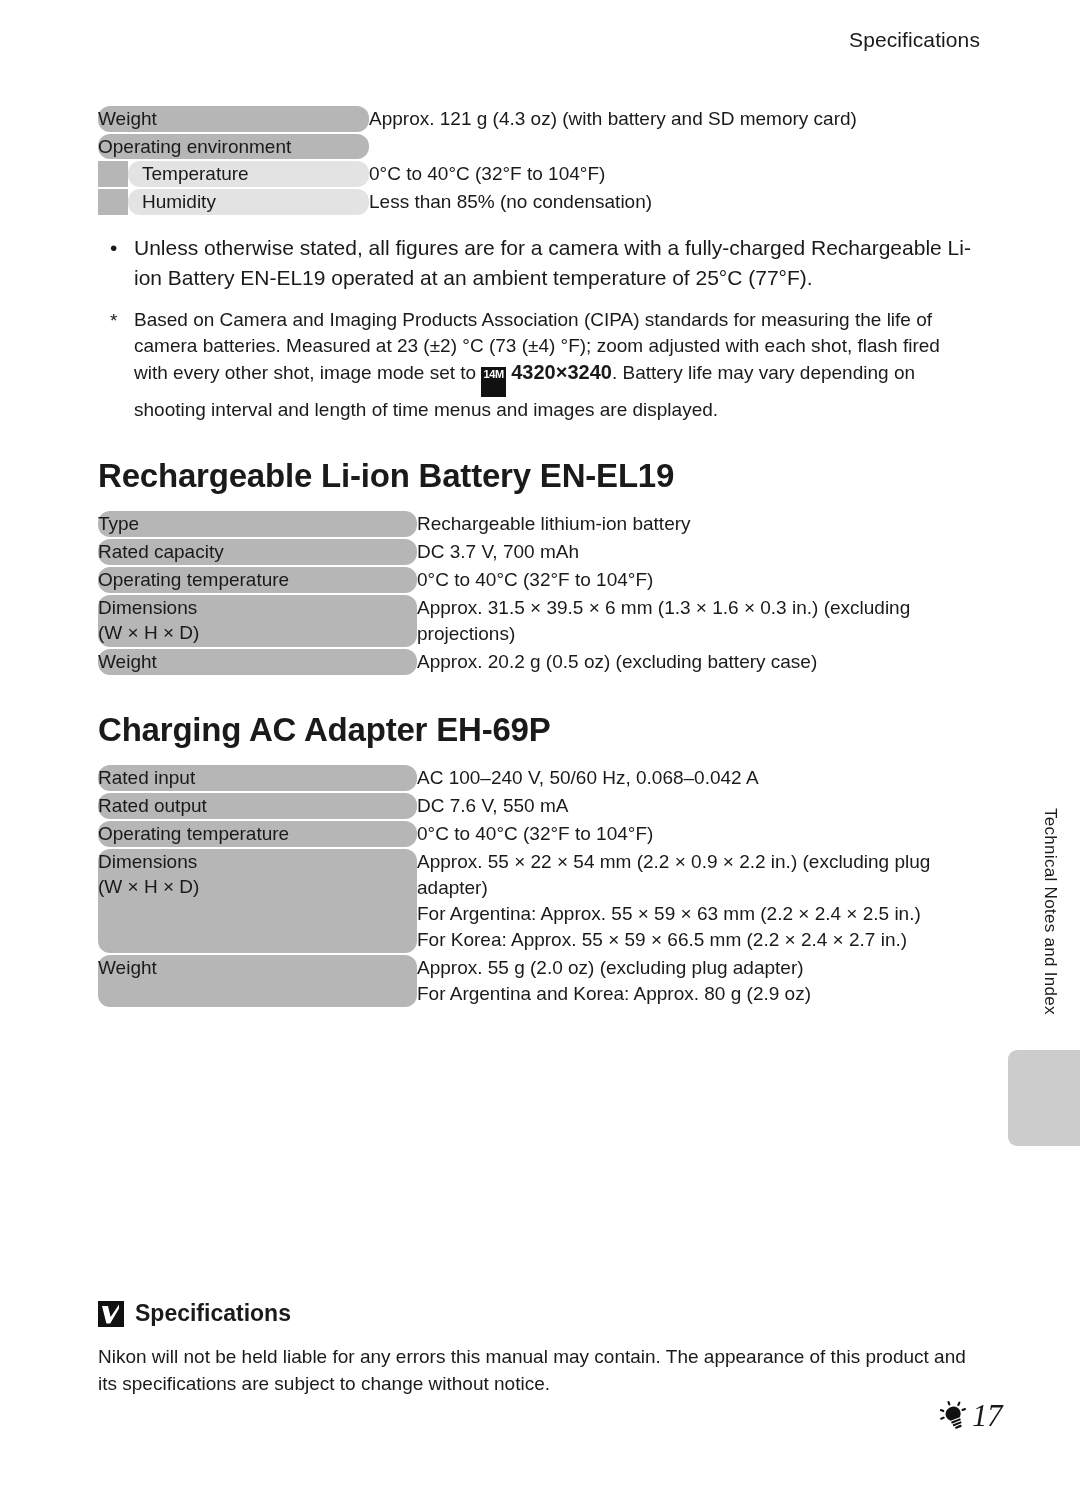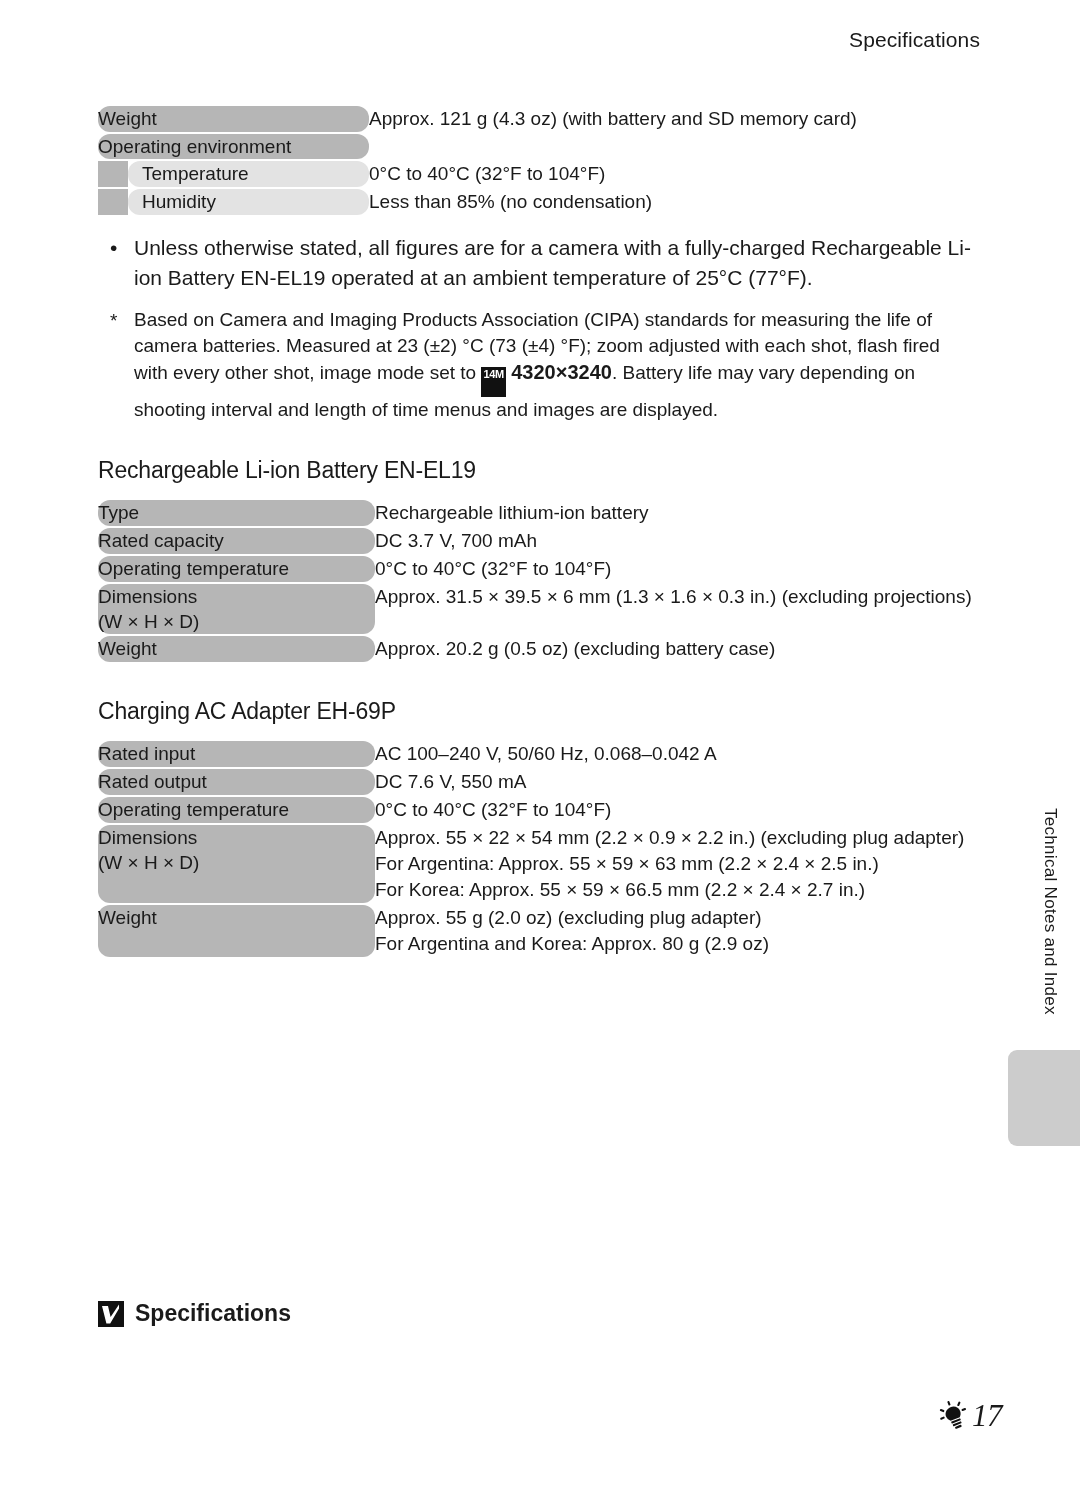--- a/index.html
+++ b/index.html
@@ -65,21 +65,21 @@
   }
   
   .indent-strip {
     background: #b6b6b6;
     width: 30px;
   }
 
   .t1 .lbl      { width: 271px; }
   .t1 .lbl.sub  { width: 241px; }
 
-  .t2 .lbl      { width: 277px; }
+  .t2 .lbl      { width: 319px; }
 
   
   .bullet-block {
     margin-top: 16px;
     position: relative;
     padding-left: 36px;
     font-size: 21px;
     line-height: 30px;
   }
   .bullet-block .mark {
@@ -112,22 +112,22 @@
     height: 30px;
     padding: 0 2px;
     vertical-align: 1px;
     letter-spacing: -0.3px;
     font-family: "Liberation Sans", sans-serif;
   }
   .bold-inline { font-weight: bold; font-size: 20px; }
 
   
   h2.sec {
-    font-size: 23px;
-    font-weight: normal;
+    font-size: 33px;
+    font-weight: bold;
     margin: 34px 0 14px 0;
     letter-spacing: -0.2px;
   }
 
   
   .note-wrap {
     position: absolute;
     left: 98px;
     top: 1300px;
     width: 890px;
@@ -296,20 +296,21 @@
 <div class="note-wrap">
   <div class="note-head">
     <span class="check-icon">
       <svg width="26" height="26" viewBox="0 0 26 26" aria-hidden="true">
         <rect x="0" y="0" width="26" height="26" fill="#111111"></rect>
         <path d="M4 5 L10 5 L12.6 16 L21 3.5 L21 7.5 L12.2 22.5 L8.4 22.5 Z" fill="#ffffff"></path>
       </svg>
     </span>
     <span class="note-title">Specifications</span>
   </div>
+  <div class="note-body">Nikon will not be held liable for any errors this manual may contain. The appearance of this product and its specifications are subject to change without notice.</div>
 </div>
 
 <div class="side-label">Technical Notes and Index</div>
 <div class="side-tab"></div>
 
 <div class="page-num">
   <span>
     <svg class="bulb-icon" width="30" height="32" viewBox="0 0 30 32" aria-hidden="true">
       <g fill="#111111" transform="rotate(-22 15 16)">
         <path d="M15 6.5 C19.3 6.5 22.6 9.6 22.6 13.6 C22.6 16.1 21.3 17.9 19.9 19.2 L10.1 19.2 C8.7 17.9 7.4 16.1 7.4 13.6 C7.4 9.6 10.7 6.5 15 6.5 Z"></path>

